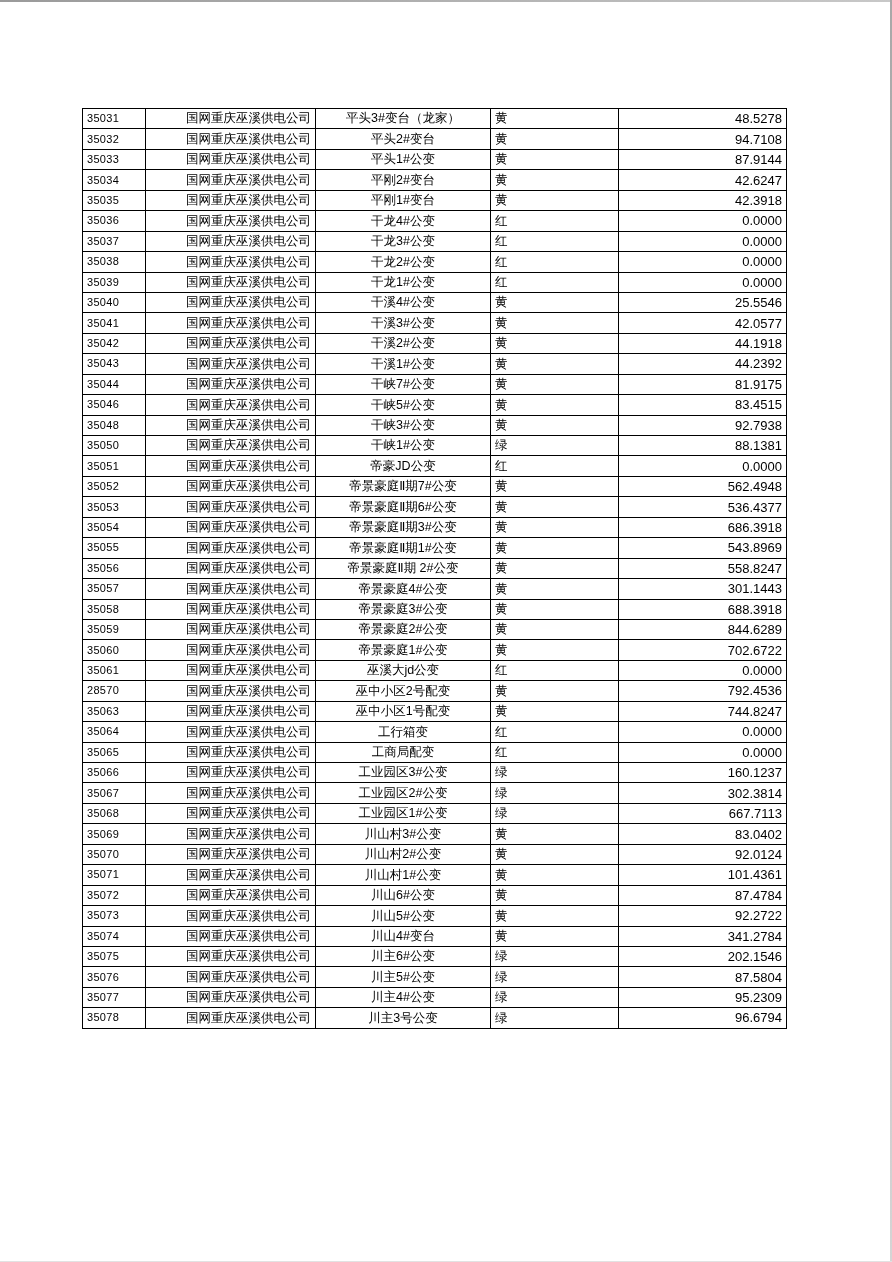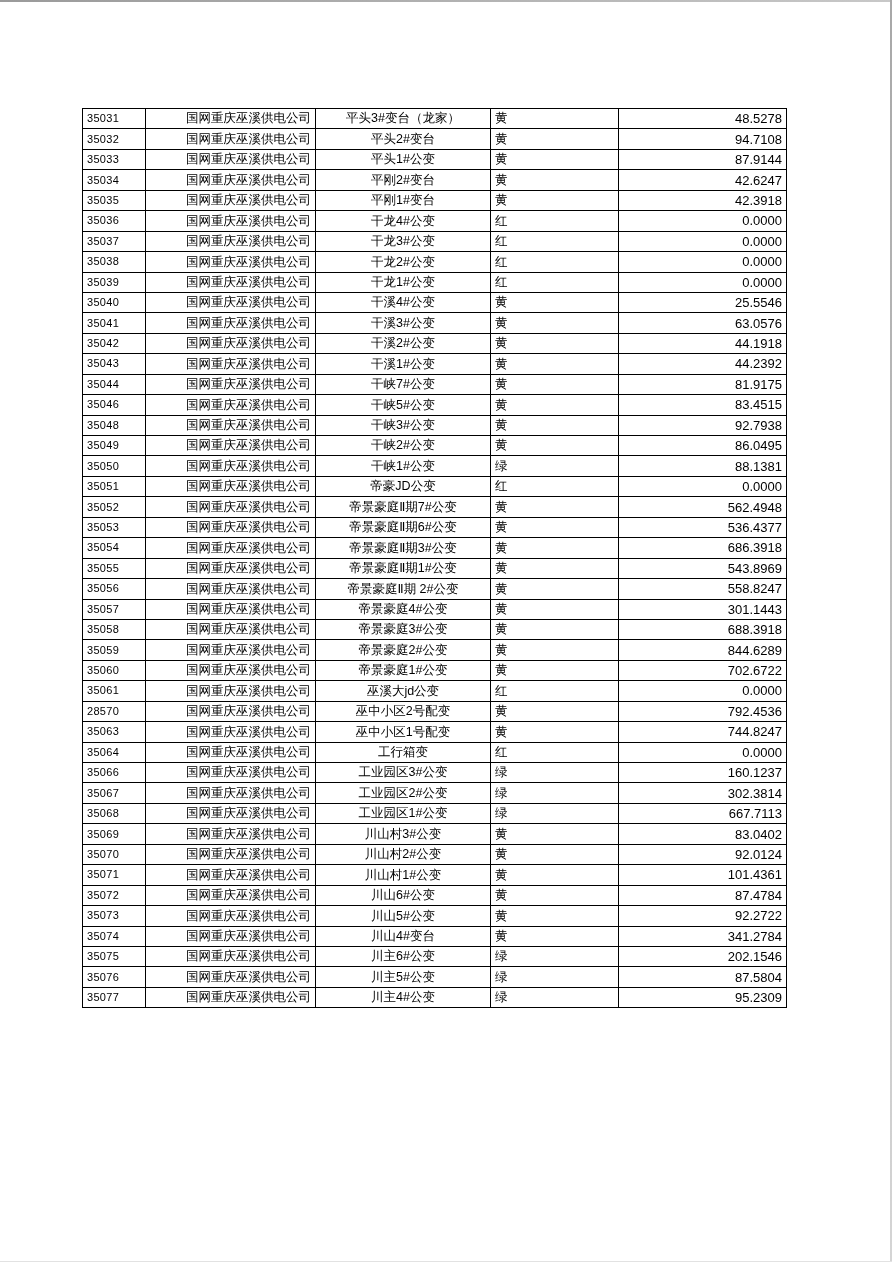--- a/index.html
+++ b/index.html
@@ -138,21 +138,21 @@
           <td class="c-company">国网重庆巫溪供电公司</td>
           <td class="c-station">干溪4#公变</td>
           <td class="c-status">黄</td>
           <td class="c-value">25.5546</td>
         </tr>
         <tr>
           <td class="c-id">35041</td>
           <td class="c-company">国网重庆巫溪供电公司</td>
           <td class="c-station">干溪3#公变</td>
           <td class="c-status">黄</td>
-          <td class="c-value">63.0576</td>
+          <td class="c-value">42.0577</td>
         </tr>
         <tr>
           <td class="c-id">35042</td>
           <td class="c-company">国网重庆巫溪供电公司</td>
           <td class="c-station">干溪2#公变</td>
           <td class="c-status">黄</td>
           <td class="c-value">44.1918</td>
         </tr>
         <tr>
           <td class="c-id">35043</td>
@@ -176,27 +176,20 @@
           <td class="c-value">83.4515</td>
         </tr>
         <tr>
           <td class="c-id">35048</td>
           <td class="c-company">国网重庆巫溪供电公司</td>
           <td class="c-station">干峡3#公变</td>
           <td class="c-status">黄</td>
           <td class="c-value">92.7938</td>
         </tr>
         <tr>
-          <td class="c-id">35049</td>
-          <td class="c-company">国网重庆巫溪供电公司</td>
-          <td class="c-station">干峡2#公变</td>
-          <td class="c-status">黄</td>
-          <td class="c-value">86.0495</td>
-        </tr>
-        <tr>
           <td class="c-id">35050</td>
           <td class="c-company">国网重庆巫溪供电公司</td>
           <td class="c-station">干峡1#公变</td>
           <td class="c-status">绿</td>
           <td class="c-value">88.1381</td>
         </tr>
         <tr>
           <td class="c-id">35051</td>
           <td class="c-company">国网重庆巫溪供电公司</td>
           <td class="c-station">帝豪JD公变</td>
@@ -288,20 +281,27 @@
           <td class="c-value">744.8247</td>
         </tr>
         <tr>
           <td class="c-id">35064</td>
           <td class="c-company">国网重庆巫溪供电公司</td>
           <td class="c-station">工行箱变</td>
           <td class="c-status">红</td>
           <td class="c-value">0.0000</td>
         </tr>
         <tr>
+          <td class="c-id">35065</td>
+          <td class="c-company">国网重庆巫溪供电公司</td>
+          <td class="c-station">工商局配变</td>
+          <td class="c-status">红</td>
+          <td class="c-value">0.0000</td>
+        </tr>
+        <tr>
           <td class="c-id">35066</td>
           <td class="c-company">国网重庆巫溪供电公司</td>
           <td class="c-station">工业园区3#公变</td>
           <td class="c-status">绿</td>
           <td class="c-value">160.1237</td>
         </tr>
         <tr>
           <td class="c-id">35067</td>
           <td class="c-company">国网重庆巫溪供电公司</td>
           <td class="c-station">工业园区2#公变</td>
@@ -370,16 +370,23 @@
           <td class="c-station">川主5#公变</td>
           <td class="c-status">绿</td>
           <td class="c-value">87.5804</td>
         </tr>
         <tr>
           <td class="c-id">35077</td>
           <td class="c-company">国网重庆巫溪供电公司</td>
           <td class="c-station">川主4#公变</td>
           <td class="c-status">绿</td>
           <td class="c-value">95.2309</td>
+        </tr>
+        <tr>
+          <td class="c-id">35078</td>
+          <td class="c-company">国网重庆巫溪供电公司</td>
+          <td class="c-station">川主3号公变</td>
+          <td class="c-status">绿</td>
+          <td class="c-value">96.6794</td>
         </tr>
       </tbody>
   </table>
 </div>
 
 </body></html>

